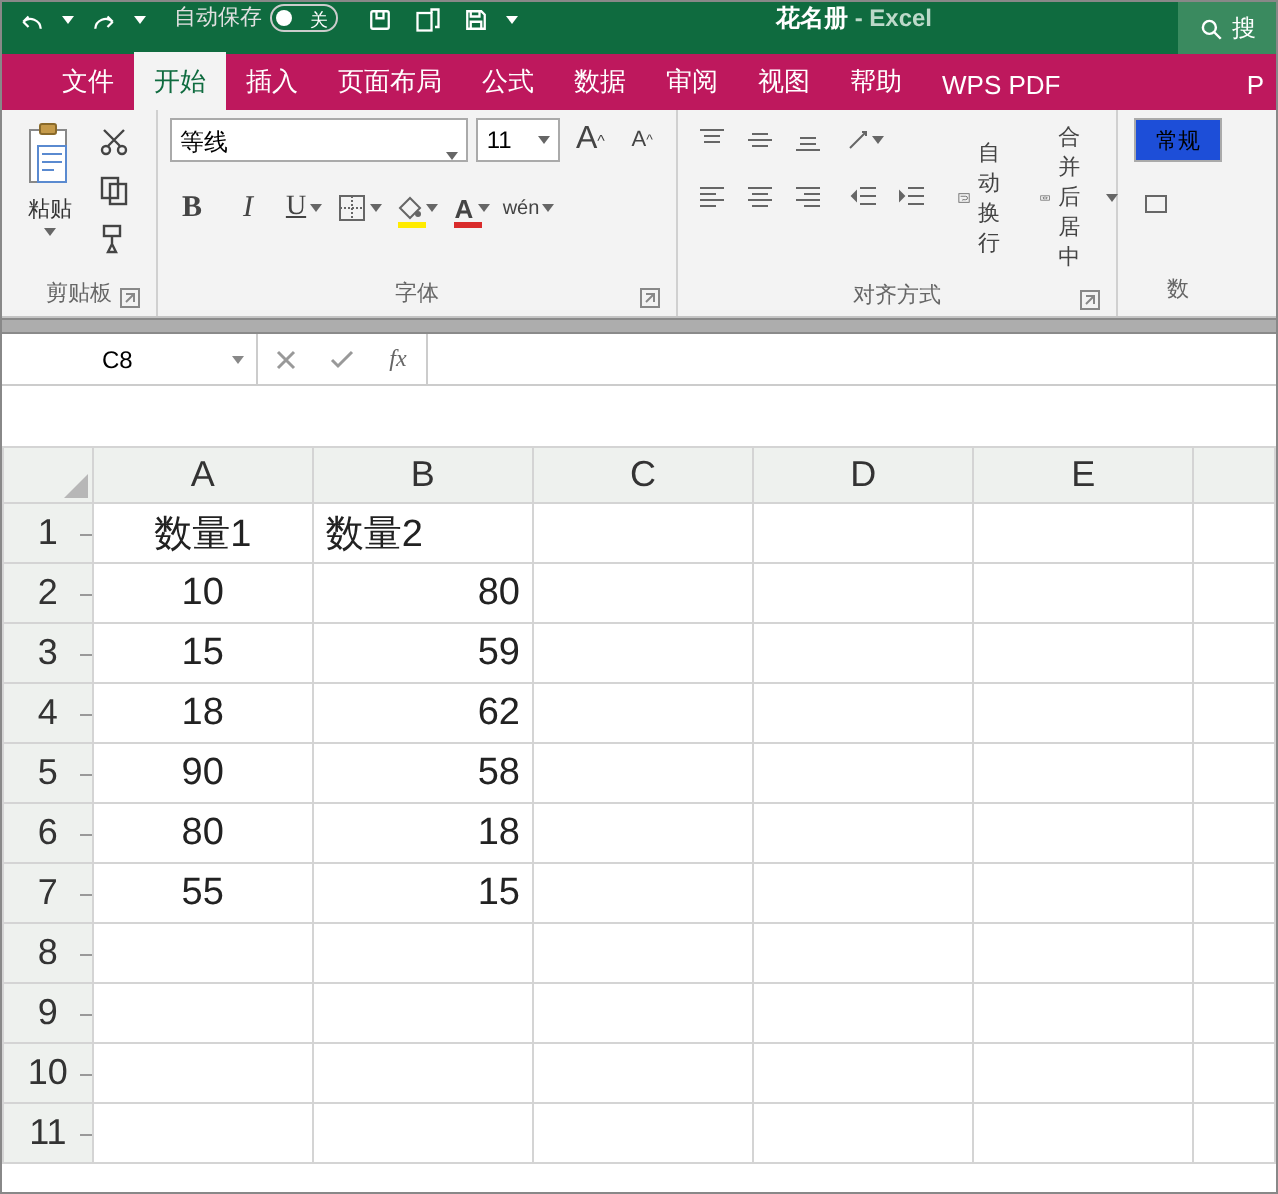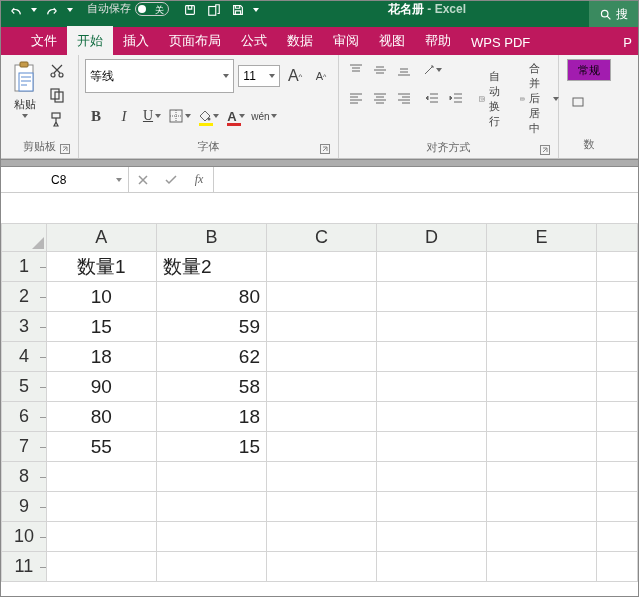--- a/index.html
+++ b/index.html
@@ -29,32 +29,32 @@
   .group { border-right: 1px solid #d0d0d0; padding: 4px 6px 2px; display: flex; flex-direction: column; }
   .group-body { flex: 1; display: flex; align-items: flex-start; gap: 4px; }
   .group-label { text-align: center; font-size: 11px; color: #666; padding: 2px 0; position: relative; }
   .dialog-launcher { position: absolute; right: 2px; bottom: 2px; width: 10px; height: 10px; }
   .bigbtn { display: flex; flex-direction: column; align-items: center; justify-content: center; gap: 2px; padding: 2px 4px; cursor: pointer; }
   .bigbtn .lbl { font-size: 11px; color: #333; }
   .sidebtns { display: flex; flex-direction: column; gap: 4px; padding-top: 2px; }
   .smallbtn { width: 20px; height: 20px; display: flex; align-items: center; justify-content: center; cursor: pointer; }
   .row { display: flex; align-items: center; gap: 2px; }
   .font-group .top-row { display: flex; gap: 4px; align-items: center; }
-  .font-select { background: #fff; border: 1px solid #aaa; height: 34px; width: 150px; display: flex; align-items: center; padding: 0 4px; font-size: 12px; justify-content: space-between; }
+  .font-select { background: #fff; border: 1px solid #aaa; height: 22px; width: 150px; display: flex; align-items: flex-end; padding: 0 4px; font-size: 12px; justify-content: space-between; }
   .size-select { background: #fff; border: 1px solid #aaa; height: 22px; width: 42px; display: flex; align-items: center; padding: 0 4px; font-size: 12px; justify-content: space-between; }
   .font-btns { display: flex; gap: 6px; margin-top: 8px; align-items: center; }
   .fbtn { width: 22px; height: 22px; display: flex; align-items: center; justify-content: center; cursor: pointer; font-size: 13px; color: #444; position: relative; }
   .fbtn.bold { font-weight: bold; font-family: "Times New Roman", serif; font-size: 15px; }
   .fbtn.italic { font-style: italic; font-family: "Times New Roman", serif; font-size: 15px; }
   .fbtn.underline { text-decoration: underline; font-family: "Times New Roman", serif; font-size: 14px; }
   .color-bar { position: absolute; bottom: 1px; left: 2px; right: 6px; height: 3px; }
   .align-extra { display: flex; flex-direction: row; gap: 4px; margin-left: 4px; }
   .txt-btn { display: flex; align-items: center; gap: 4px; padding: 2px 4px; font-size: 11px; color: #444; cursor: pointer; }
   .num-group { padding: 4px 8px; }
-  .num-select { background: #a21caf; border: 1px solid #aaa; height: 22px; width: 44px; display: flex; align-items: center; padding: 0 4px; font-size: 11px; justify-content: center; }
+  .num-select { background: #1d4ed8; border: 1px solid #aaa; height: 22px; width: 44px; display: flex; align-items: center; padding: 0 4px; font-size: 11px; justify-content: center; }
 
   
   .sep-strip { height: 8px; background: #adadad; border-top: 1px solid #8a8a8a; border-bottom: 1px solid #8a8a8a; }
 
   
   .formula-bar { height: 26px; border-bottom: 1px solid #ccc; display: flex; align-items: stretch; background: #fff; }
   .namebox { width: 84px; border-right: 1px solid #ccc; display: flex; align-items: center; padding: 0 6px; font-size: 12px; justify-content: space-between; background: #fff; margin-left: 44px; }
   .fb-btns { display: flex; align-items: center; border-right: 1px solid #ccc; }
   .fb-btns .fbb { width: 28px; display: flex; align-items: center; justify-content: center; color: #888; cursor: pointer; }
   .fx-input { flex: 1; padding: 0 6px; display: flex; align-items: center; }

